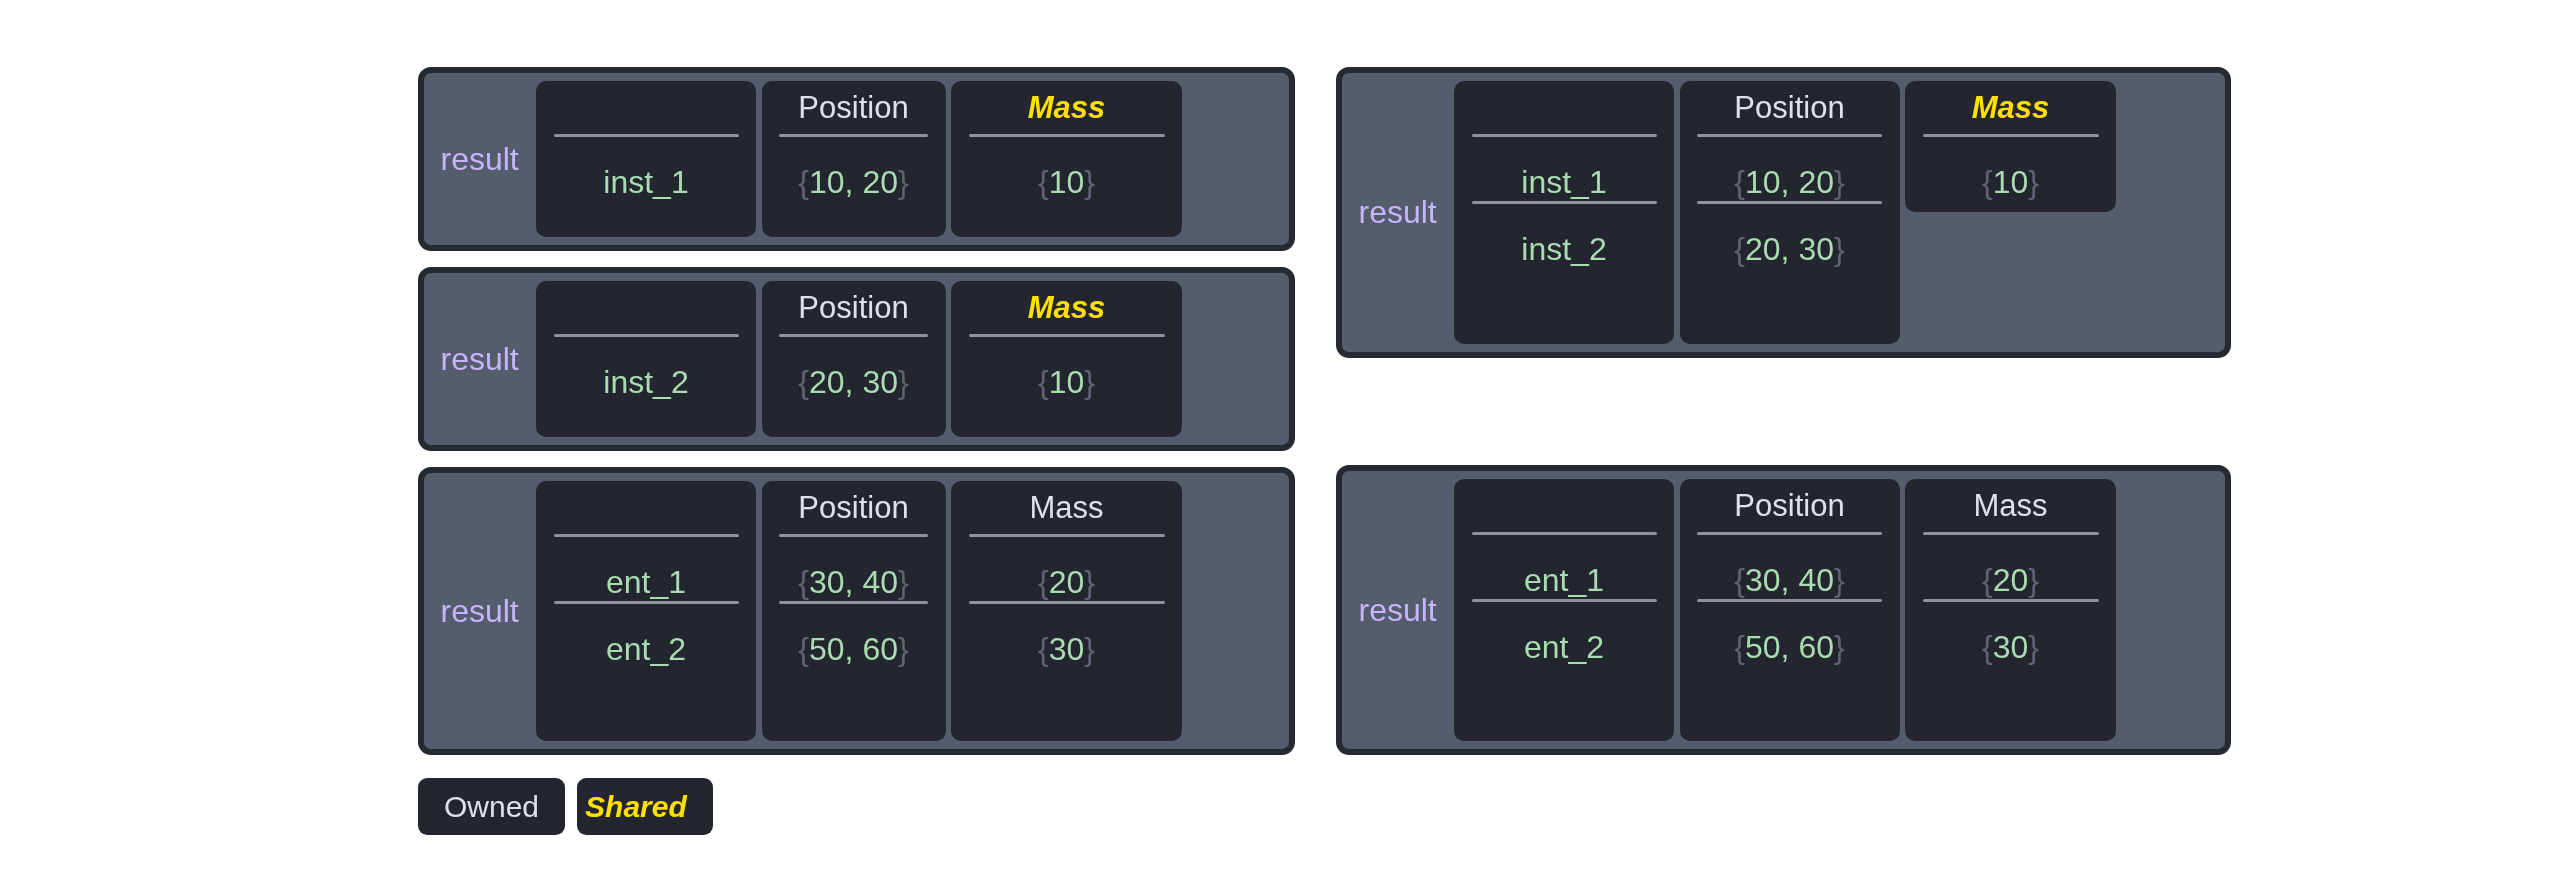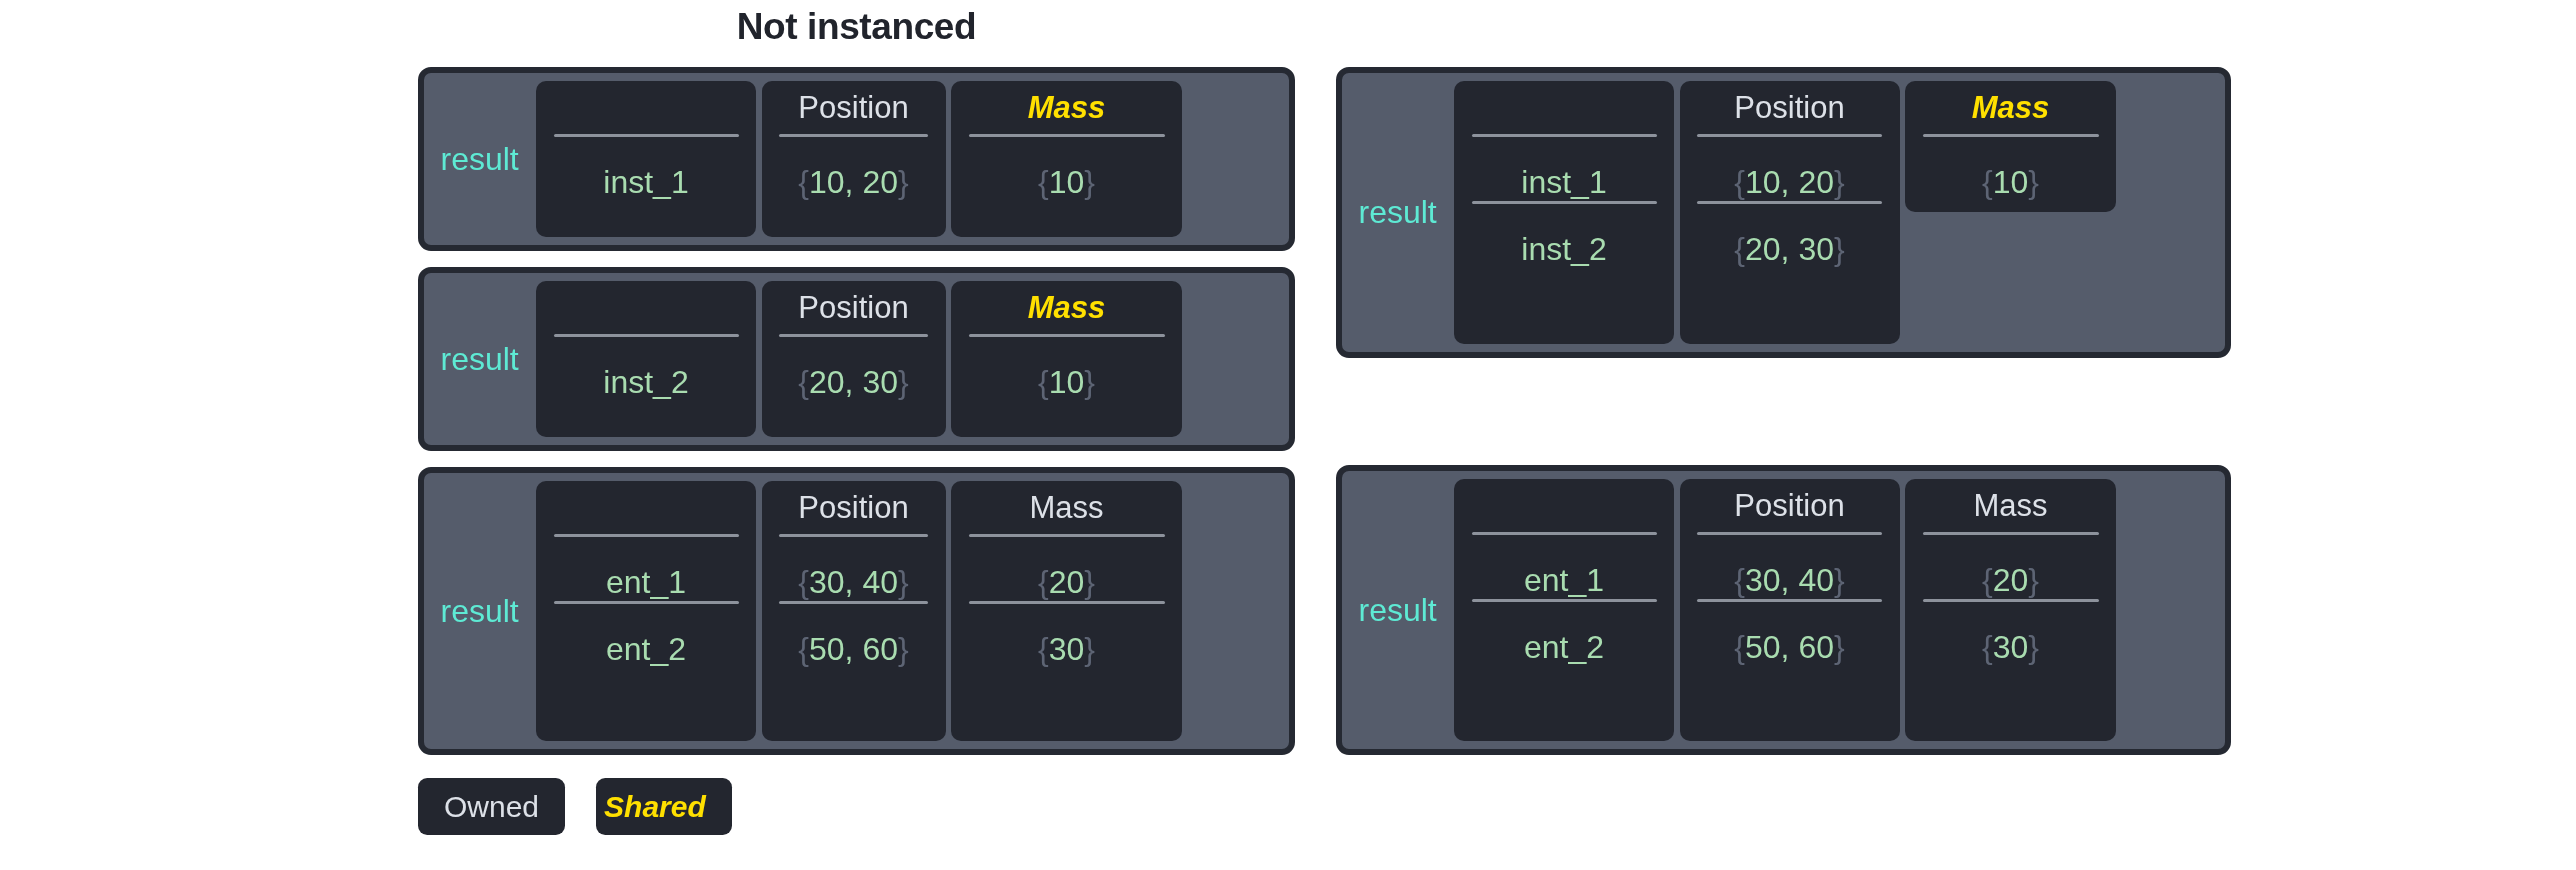--- a/index.html
+++ b/index.html
@@ -40,21 +40,21 @@
     display: flex;
     align-items: stretch;
     padding: 0;
   }
 
   .result-label {
     display: flex;
     align-items: center;
     justify-content: flex-start;
     padding-left: 16.5px;
-    color: #5eead4;
+    color: #c4b5fd;
     font-size: 32px;
     white-space: nowrap;
     flex: 0 0 auto;
   }
 
   .cols {
     display: flex;
     align-items: flex-start;
     gap: 5.5px;
     padding: 8.3px 8.3px 8.3px 0;
@@ -106,21 +106,21 @@
     white-space: nowrap;
   }
   .cell .brace { color: #5d6474; }
 
   
   #legend {
     position: absolute;
     left: 418px;
     top: 778px;
     display: flex;
-    gap: 31px;
+    gap: 12px;
     border-radius: 14px;
   }
   .legend-chip {
     background: #23262f;
     border-radius: 9.2px;
     height: 57px;
     padding: 0 26px;
     display: flex;
     align-items: center;
     justify-content: center;
@@ -133,21 +133,20 @@
     font-style: italic;
     font-weight: bold;
     padding-left: 8px;
   }
 </style>
 </head>
 <body>
 
 <div id="stage">
 
-  <div class="col-title" id="title-left">Not instanced</div>
 
 
   <div id="blocks-layer">
       <div class="result-block" style="left: 418px; top: 67px; width: 877px; height: 184px;">
         <div class="result-label" style="width: 112px;">result</div>
         <div class="cols">
           <div class="col grow" style="width: 220px;">
             <div class="col-head blank">&nbsp;</div>
             <div class="sep"></div>
             <div class="cell">

